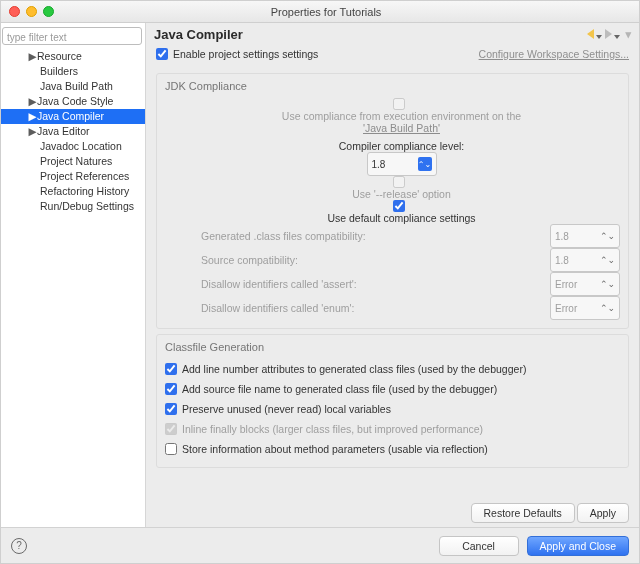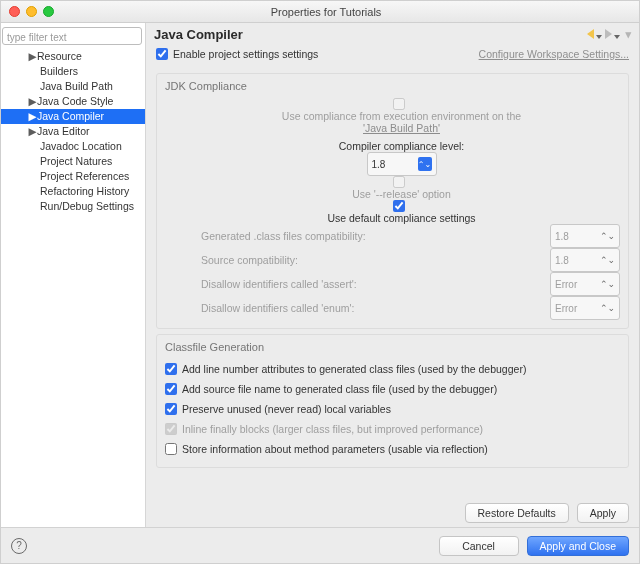--- a/index.html
+++ b/index.html
@@ -76,21 +76,21 @@
     font-size:8px;
   }
   .select.dis { color:#9e9e9e;}
   .select .chev{ font-size:9px; color:#666;}
   .btn {
     height:20px; border:1px solid #c5c5c5; background:linear-gradient(#ffffff,#f2f2f2);
     border-radius:4px; font-size:10.5px; padding:0 12px;
     display:inline-flex; align-items:center; justify-content:center;
   }
   .btn.primary{ background:linear-gradient(#6fa6ff,#2f72f0); color:#fff; border-color:#336fd8; }
-  .btnrow{ display:flex; justify-content:flex-end; gap:8px; padding:6px 10px 4px 0;}
+  .btnrow{ display:flex; justify-content:flex-end; gap:2px; padding:6px 10px 4px 0;}
   .footer{ height:36px; border-top:1px solid #d2d2d2; display:flex; align-items:center; padding:0 10px;}
   .helpicn{ width:16px;height:16px; border:1.2px solid #6a6a6a; border-radius:50%;
     display:flex;align-items:center;justify-content:center; color:#6a6a6a;font-size:10px;}
   .navarrow{display:inline-block;width:0;height:0;border-top:5px solid transparent;border-bottom:5px solid transparent;}
   .navarrow.left{border-right:7px solid #f3c54b;}
   .navarrow.right{border-left:7px solid #bcbcbc;}
   .dropdown-tri{display:inline-block;width:0;height:0;border-left:3px solid transparent;border-right:3px solid transparent;border-top:4px solid #666;margin-left:2px;}
 </style>
 </head>
 <body>

